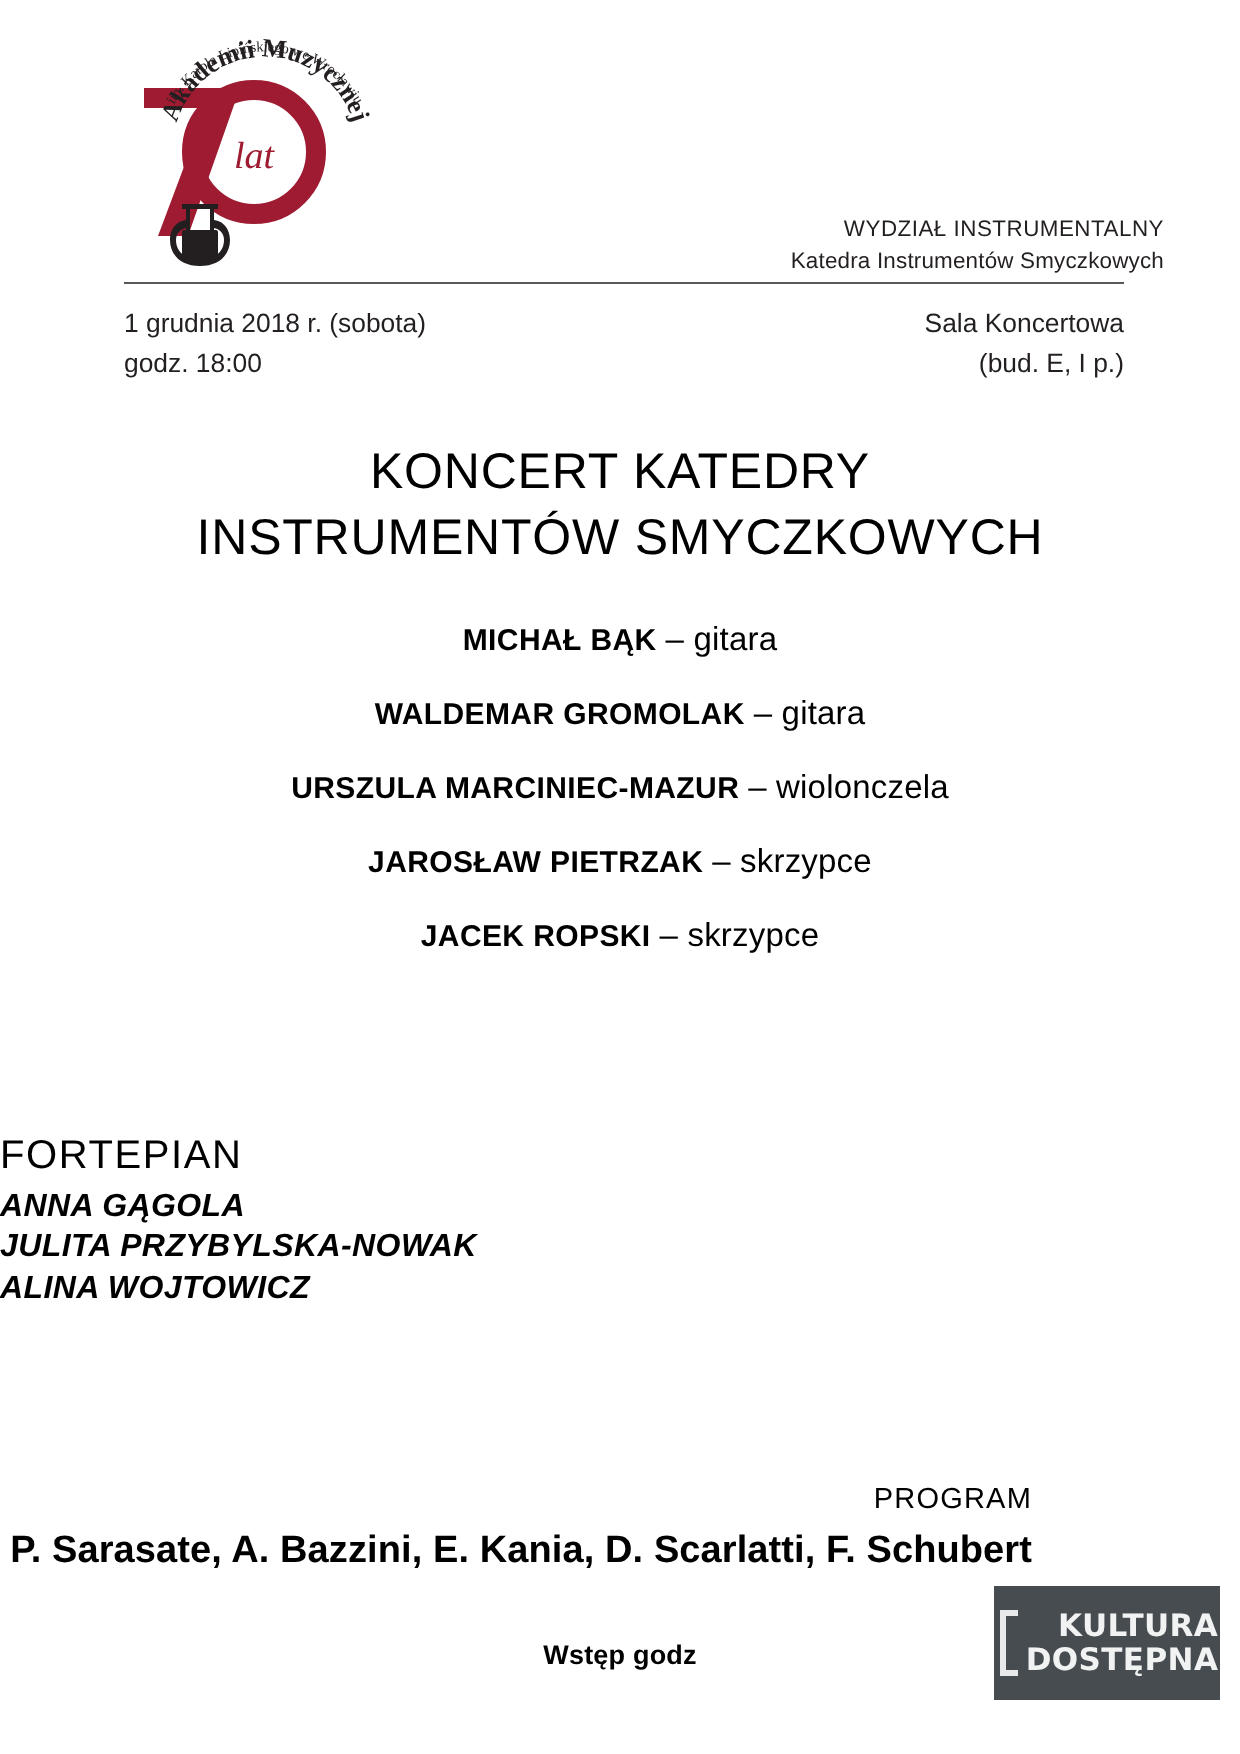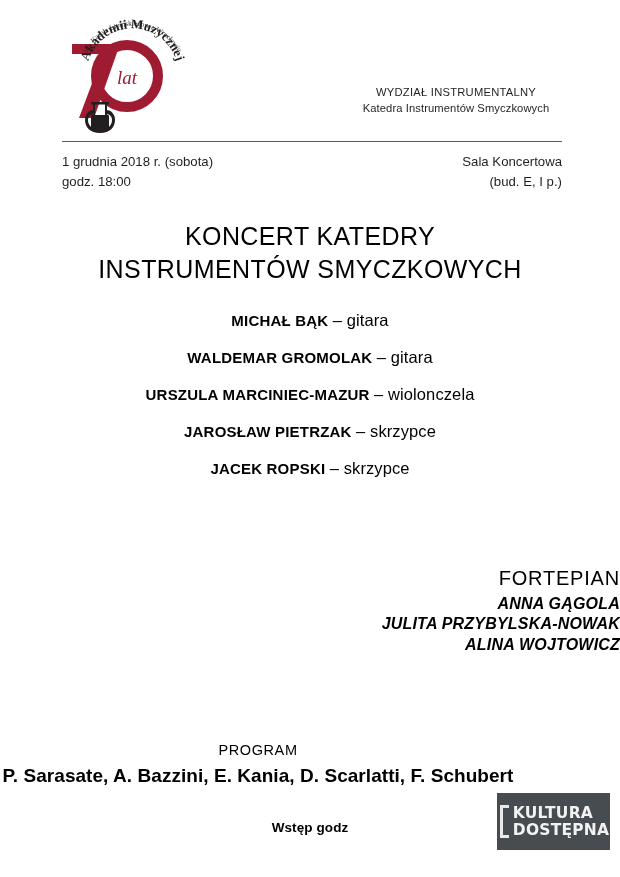--- a/index.html
+++ b/index.html
@@ -29,23 +29,23 @@
     top: 14px;
     width: 136px;
     height: 122px;
   }
   .logo-svg { display: block; width: 136px; height: 122px; }
 
   
   .faculty {
     position: absolute;
     left: 330px;
-    top: 84px;
+    top: 107px;
     width: 252px;
-    text-align: center;
+    text-align: right;
     line-height: 1.45;
   }
   .faculty-line1 {
     font-size: 11.2px;
     letter-spacing: 0.25px;
     color: #231f20;
   }
   .faculty-line2 {
     font-size: 11.2px;
     letter-spacing: 0.1px;
@@ -116,21 +116,21 @@
     font-weight: normal;
     letter-spacing: 0.1px;
   }
 
   
   .piano {
     position: absolute;
     left: 0;
     top: 566px;
     width: 620px;
-    text-align: right;
+    text-align: left;
   }
   .piano-heading {
     font-size: 20px;
     letter-spacing: 0.8px;
     line-height: 1.28;
     margin-bottom: 2px;
   }
   .piano-name {
     font-size: 16px;
     font-weight: bold;
@@ -138,21 +138,21 @@
     line-height: 1.28;
     font-style: italic;
   }
 
   
   .program {
     position: absolute;
     left: 0;
     top: 740px;
     width: 516px;
-    text-align: center;
+    text-align: right;
   }
   .program-heading {
     font-size: 14.5px;
     letter-spacing: 0.6px;
     line-height: 1.5;
   }
   .program-composers {
     font-size: 19px;
     font-weight: bold;
     letter-spacing: 0.05px;
@@ -199,20 +199,21 @@
   .kd-text {
     display: flex;
     flex-direction: column;
     justify-content: center;
     color: #f1f2f2;
     font-family: "DejaVu Sans", sans-serif;
     font-weight: bold;
     font-size: 15.5px;
     line-height: 1.06;
     letter-spacing: 0.2px;
+    align-items: flex-end;
   }
 </style>
 </head>
 <body>
 
 <div class="poster">
 
   <div class="logo-wrap">
     <svg class="logo-svg" viewBox="0 0 136 122" xmlns="http://www.w3.org/2000/svg">
       <defs>

